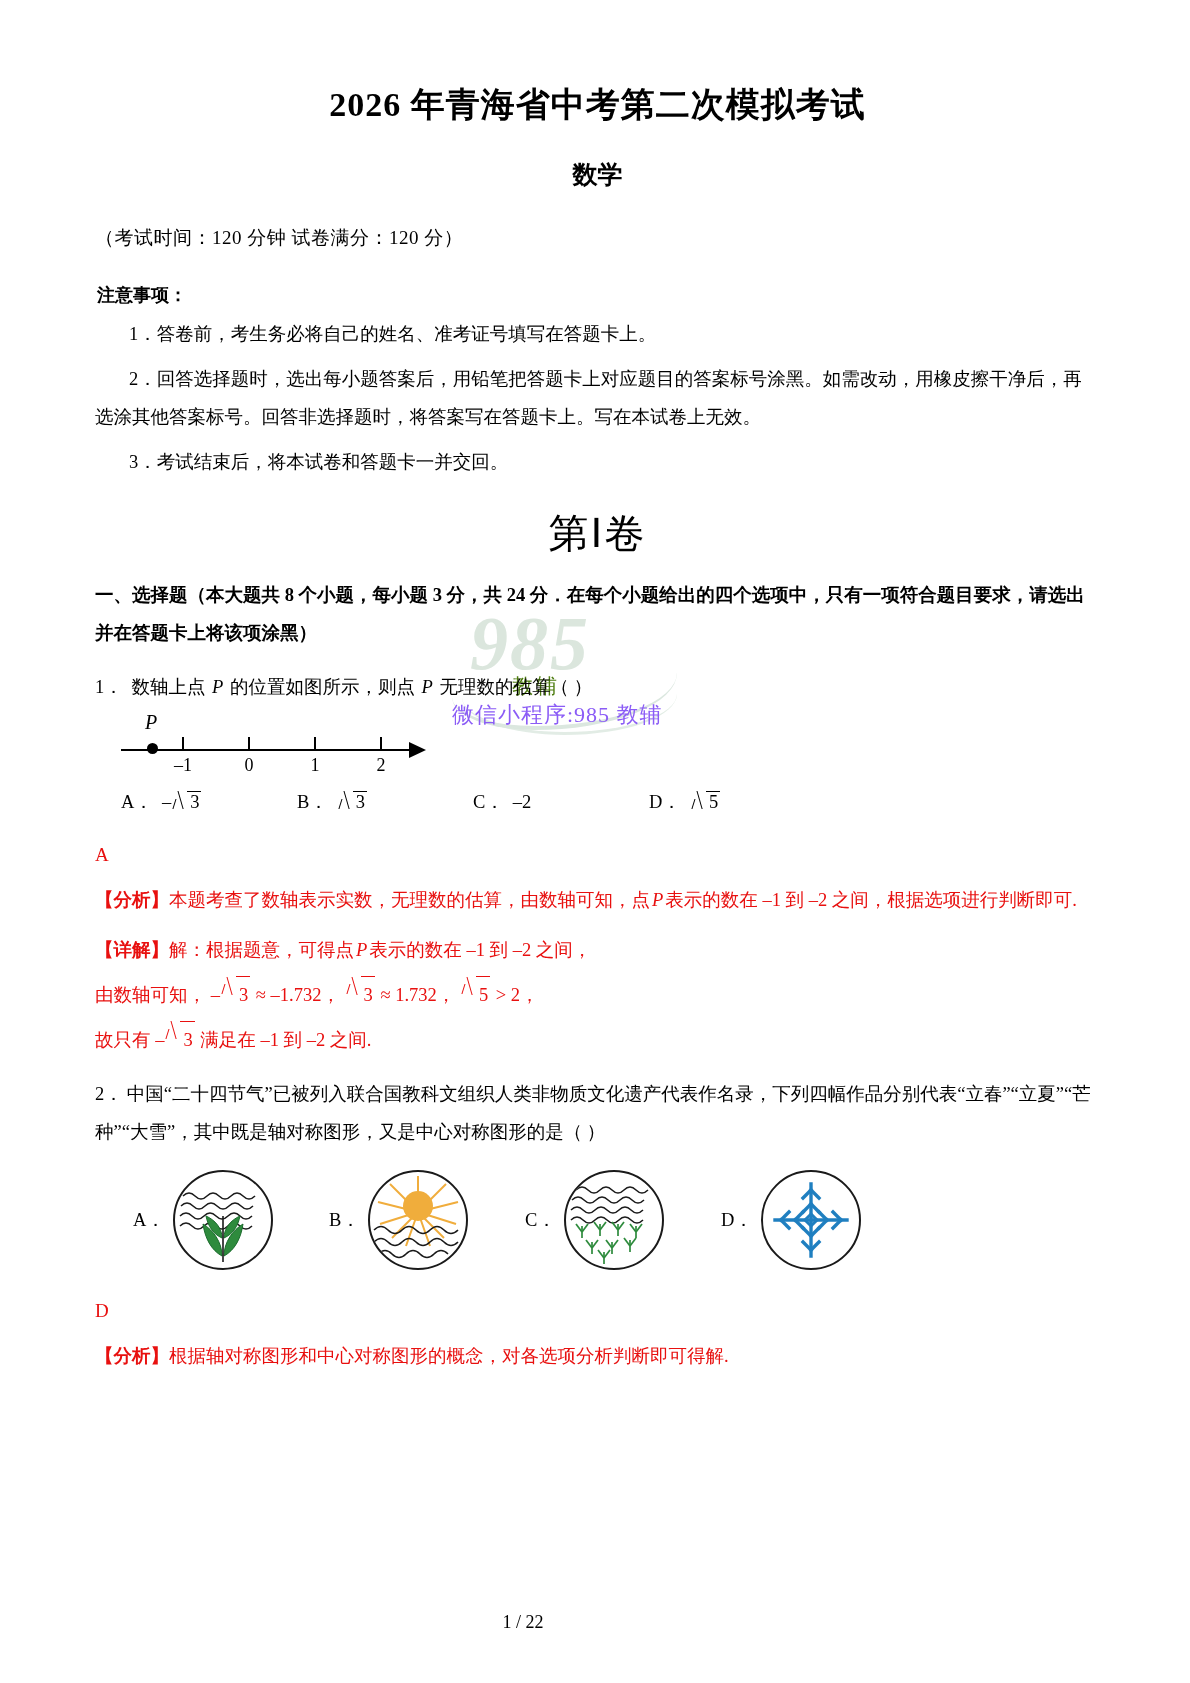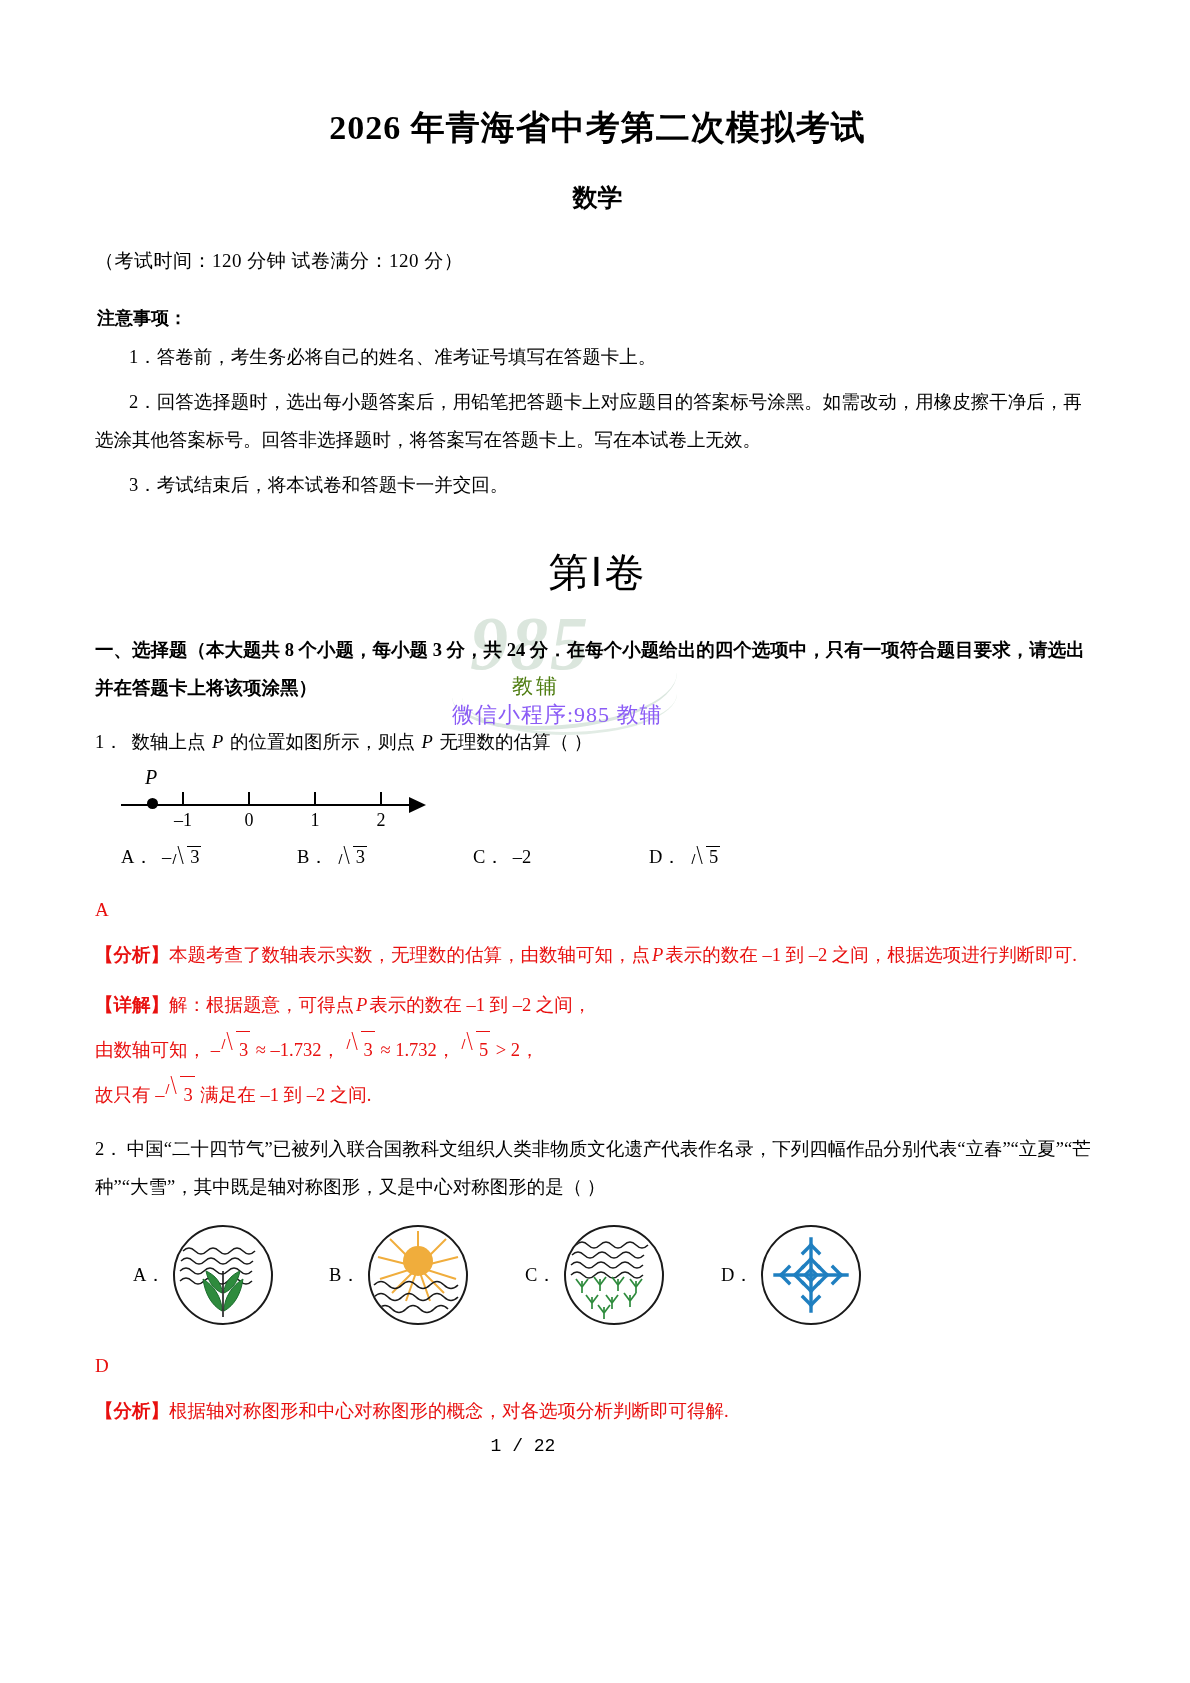--- a/index.html
+++ b/index.html
@@ -84,21 +84,21 @@
 
   .layer { position: relative; z-index: 2; }
 
   
   .doc-title {
     text-align: center;
     font-size: 34px;
     font-weight: bold;
     letter-spacing: 1px;
     margin: 0;
-    padding-top: 108px;
+    padding-top: 85px;
     line-height: 1.2;
   }
   .doc-subject {
     text-align: center;
     font-size: 25px;
     font-weight: bold;
     margin: 4px;
     padding-top: 28px;
   }
   .doc-meta {
@@ -118,21 +118,21 @@
   .notice-item {
     font-size: 18.5px;
     line-height: 2.1;
     margin: 0;
     text-indent: 34px;
     padding-top: 6px;
   }
   .juan-head {
     text-align: center;
     font-size: 40px;
-    margin: 16px;
+    margin: 0;
     padding-top: 24px;
     letter-spacing: 2px;
   }
   .section-head {
     font-size: 18.5px;
     font-weight: bold;
     line-height: 2.05;
     margin: 0;
     padding-top: 16px;
   }
@@ -296,25 +296,24 @@
     position: relative;
     overflow: hidden;
     background: #fff;
     flex: 0 0 auto;
   }
 
   
   .footer {
     position: absolute;
     left: 0;
-    top: 1436px;
+    top: 1612px;
     width: 1046px;
     text-align: center;
     font-size: 18px;
-    font-family: Liberation Mono, monospace;
   }
 </style>
 </head>
 <body>
 
 <div class="page">
 
   <div class="watermark">
     <div class="wm-swoosh"></div>
     <div class="wm-swoosh2"></div>

